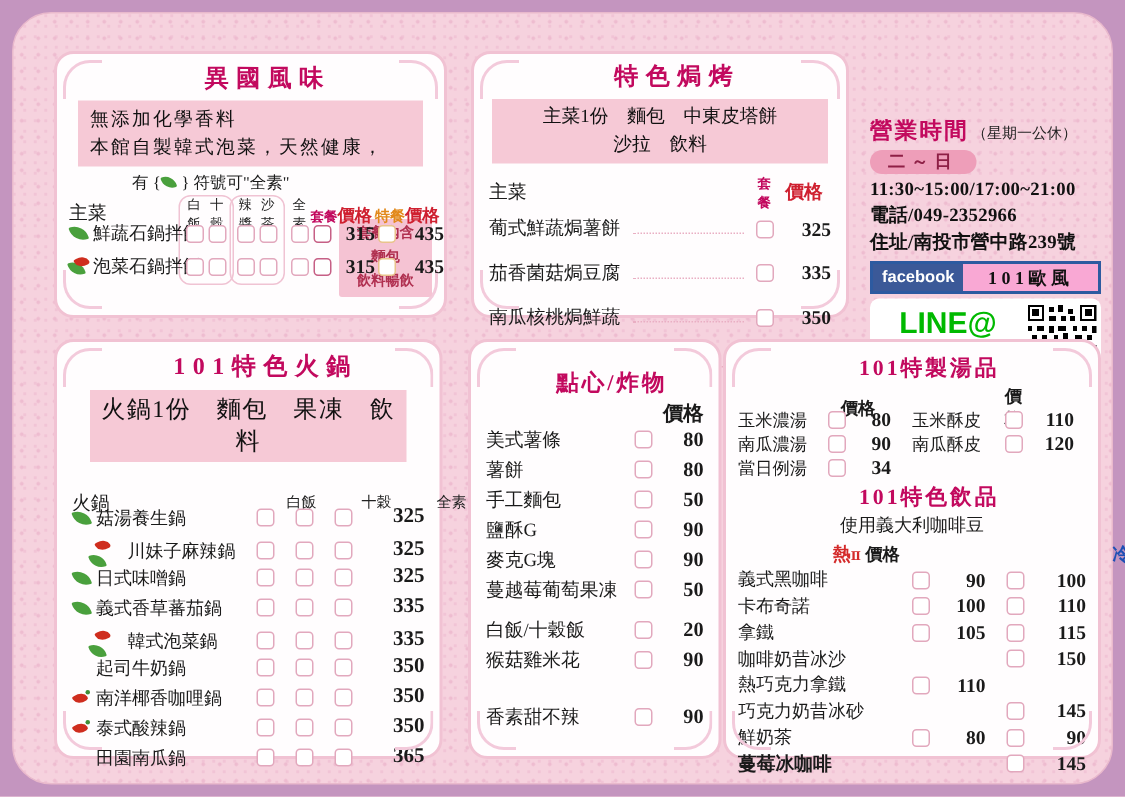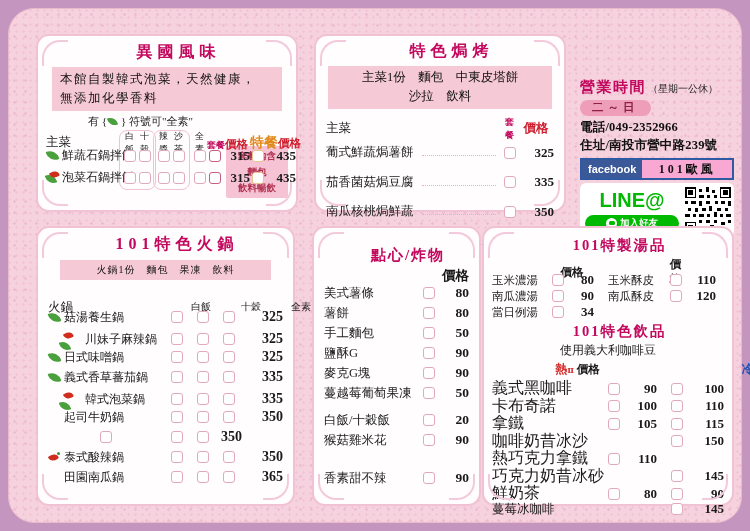--- a/index.html
+++ b/index.html
@@ -34,21 +34,21 @@
   #panelA .notebox{margin:4px 8px 0;padding:3px 8px;font-size:12.5px;letter-spacing:1.5px;line-height:1.5;}
   .veganhint{font-size:11px;margin:3px 0 1px 44px;}
   .veganhint .ic{width:11px;height:11px;vertical-align:-2px;flex:none;}
   .ktable{position:relative;margin:1px 0 0 2px;}
   .krow{display:grid;grid-template-columns:76px 15px 15px 4px 15px 15px 6px 15px 16px 27px 16px 30px;align-items:center;height:22px;position:relative;z-index:1;}
   .krow.khead{height:15px;}
   .khead .hlab{font-size:9px;text-align:center;color:#222;}
   .khead .kname{font-size:12.5px;}
   .hset,.hspec{grid-column:span 2;white-space:nowrap;text-align:left;}
   .setlab{font-size:9px;color:#c2095e;}
-  .speclab{font-size:14px;color:#e2891b;margin-top:11px;}
+  .speclab{font-size:10px;color:#e2891b;margin-top:11px;}
   .pricelab{font-size:11.5px;color:#cf2030;}
   .kname{display:flex;align-items:center;font-size:12px;white-space:nowrap;}
   .groupbox{position:absolute;top:0;height:58px;width:35px;border:1.5px solid #f0c3d3;border-radius:8px;z-index:0;}
   .groupbox.g1{left:73px;}
   .groupbox.g2{left:107px;}
   .includesbox{position:absolute;right:8px;bottom:12px;width:58px;background:#f5c3d3;color:#b03050;font-size:9.5px;font-weight:bold;line-height:1.7;text-align:center;padding:2px;border-radius:2px;}
   
   #panelB{left:314px;top:34px;width:252px;height:178px;padding:5px 10px;}
   #panelB .combo{margin:4px 2px 0;text-align:center;font-size:12.5px;line-height:1.55;padding:2px 0;}
   .brow{display:grid;grid-template-columns:1fr 17px 36px;align-items:center;height:19.5px;margin-top:10px;}
@@ -69,21 +69,21 @@
   .fbr{flex:1;display:flex;align-items:center;justify-content:center;font-size:12px;font-weight:bold;letter-spacing:3px;color:#111;}
   .linebox{display:flex;gap:4px;background:#fff;border-radius:6px;padding:3px;height:54px;box-sizing:border-box;align-items:center;}
   .linecol{flex:1;display:flex;flex-direction:column;align-items:center;justify-content:center;gap:3px;}
   .linelogo{font:800 20px "Liberation Sans",sans-serif;color:#00b900;}
   .linebtn{display:flex;align-items:center;gap:3px;background:#00b900;color:#fff;font:bold 9.5px "Liberation Sans",sans-serif;padding:2px 21px;border-radius:10px;}
   .bub{width:11px;height:11px;background:#fff;border-radius:50%;position:relative;}
   .bub::after{content:"";position:absolute;left:2.5px;top:3px;width:6px;height:4px;background:#00b900;border-radius:1.5px;}
   .qr{flex:0 0 46px;}
   
   #panelC{left:36px;top:226px;width:259px;height:280px;padding:6px 10px;}
-  #panelC .combo{margin:5px 12px 0;text-align:center;font-size:10px;padding:3px 0;letter-spacing:1px;}
+  #panelC .combo{margin:5px 12px 0;text-align:center;font-size:16px;padding:3px 0;letter-spacing:1px;}
   .prow{display:grid;grid-template-columns:116px 26px 26px 26px 1fr;align-items:center;height:20px;}
   .prow .nm{display:flex;align-items:center;font-size:12px;white-space:nowrap;}
   .phead{margin-top:9px;height:18px;gap:24px;}
   .phead .hlab{font-size:10px;text-align:center;color:#222;}
   .phead .nm{font-size:12.5px;}
   .phead .pr{font-size:13px;}
   #panelC .pr{font-size:14px;}
   
   #panelD{left:312px;top:226px;width:169px;height:280px;padding:6px 10px;}
   #panelD .title{margin-top:12px;font-size:15px;letter-spacing:2px;}
@@ -98,44 +98,44 @@
   #panelE{left:482px;top:226px;width:252px;height:280px;padding:6px 8px;}
   #panelE .title{font-size:14.5px;letter-spacing:2px;margin-top:2px;}
   .srow{display:grid;grid-template-columns:58px 15px 29px 14px 60px 15px 33px;align-items:center;height:16px;}
   .srow .nm{font-size:11.5px;white-space:nowrap;}
   .srow .pr{font-size:13px;}
   .shead{height:15px;margin-top:2px;}
   .shead .pr{font-size:11.5px;text-align:center;}
   .dtitle{margin-top:7px;}
   .dsub{text-align:center;font-size:12px;margin-top:1px;}
   .drow{display:grid;grid-template-columns:1fr 15px 36px 12px 15px 40px;align-items:center;height:17.5px;}
-  .drow .nm{font-size:16px;white-space:nowrap;}
+  .drow .nm{font-size:12px;white-space:nowrap;}
   .drow .pr{font-size:13px;}
   .dhead{height:17px;margin-top:2px;gap:40px;}
   .hotlab{color:#d42a2a;font-weight:bold;font-size:12px;}
   .coldlab{color:#1e50b5;font-weight:bold;font-size:12px;}
   .mark{color:#d42a2a;font-size:8px;font-weight:bold;}
   .hgrp{grid-column:span 2;white-space:nowrap;text-align:center;font-weight:bold;font-size:11.5px;}
-  .nm.bold{font-weight:normal;font-size:12.5px;}
+  .nm.bold{font-weight:bold;font-size:12.5px;}
 </style>
 </head>
 <body>
 
 <div class="stage">
   <div class="card"></div>
 
   <section class="panel" id="panelA">
     <i class="fl tl"></i>
       <i class="fl tr"></i>
     <i class="fl bl"></i>
       <i class="fl br"></i>
     <h2 class="title">異國風味</h2>
     <div class="notebox pinkbox">
+      <div>無添加化學香料</div>
       <div>本館自製韓式泡菜，天然健康，</div>
-      <div>無添加化學香料</div>
     </div>
     <div class="veganhint"><span>有 {</span><i class="ic leaf"></i><span>} 符號可"全素"</span></div>
 
     <div class="ktable">
       <i class="groupbox g1"></i>
       <i class="groupbox g2"></i>
       <div class="krow khead">
         <span class="kname">主菜</span>
         <span class="hlab">白飯</span>
         <span class="hlab">十穀</span>
@@ -237,20 +237,21 @@
       <span class="pr">360</span>
     </div>
   </section>
 
   <aside id="infoCol">
     <div class="hoursline">
       <span class="hourstitle">營業時間</span>
       <span class="closednote">（星期一公休）</span>
     </div>
     <span class="pill">二～日</span>
+    <div class="iline">11:30~15:00/17:00~21:00</div>
     <div class="iline">電話/049-2352966</div>
     <div class="iline">住址/南投市營中路239號</div>
     <div class="fb">
       <span class="fbl">facebook</span>
       <span class="fbr">101歐風</span>
     </div>
     <div class="linebox">
       <div class="linecol">
         <span class="linelogo">LINE@</span>
         <span class="linebtn">
@@ -383,20 +384,24 @@
         <span class="nm">
           <i class="ic none"></i>
           <span>起司牛奶鍋</span>
         </span>
         <span class="cb"></span>
         <span class="cb"></span>
         <span class="cb"></span>
         <span class="pr">350</span>
       </div>
     <div class="prow">
+        <span class="nm">
+          <i class="ic chili"></i>
+          <span>南洋椰香咖哩鍋</span>
+        </span>
         <span class="cb"></span>
         <span class="cb"></span>
         <span class="cb"></span>
         <span class="pr">350</span>
       </div>
     <div class="prow">
         <span class="nm">
           <i class="ic chili"></i>
           <span>泰式酸辣鍋</span>
         </span>

